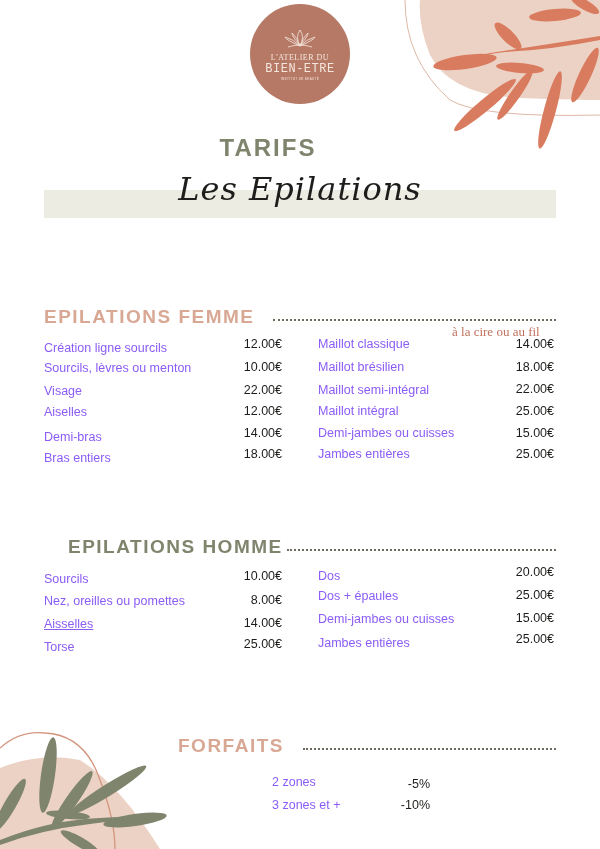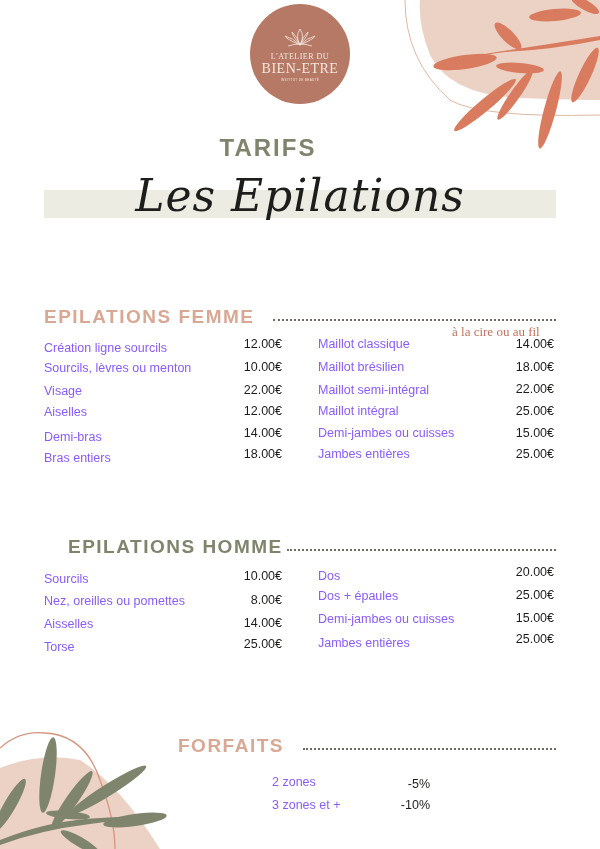--- a/index.html
+++ b/index.html
@@ -1,25 +1,25 @@
 <!DOCTYPE html>
 <html><head>
 <meta charset="utf-8">
 <style>
   html,body{margin:0;padding:0;}
   body{width:600px;height:849px;background:#ffffff;position:relative;overflow:hidden;font-family:"Liberation Sans",sans-serif;color:#1d1d1b;}
   .abs{position:absolute;}
   .deco{position:absolute;}
   .logo{left:250px;top:4px;width:100px;height:100px;border-radius:50%;background:#b67966;display:flex;flex-direction:column;align-items:center;justify-content:center;color:#f4e6dc;}
   .logo .l1{font-family:"Liberation Serif",serif;font-size:8px;letter-spacing:0.5px;margin-top:4px;}
-  .logo .l2{font-family:Liberation Serif, serif;font-size:14px;letter-spacing:0.5px;}
+  .logo .l2{font-family:Liberation Mono, monospace;font-size:12px;letter-spacing:0.5px;}
   .logo .l3{font-size:3px;letter-spacing:0.4px;margin-top:1px;}
   .tarifs{left:0;width:536px;top:134px;text-align:center;font-weight:bold;font-size:24px;letter-spacing:2px;color:#7f856d;}
   .band{left:44px;top:190px;width:512px;height:28px;background:#ecece3;}
-  .script{left:0;width:600px;top:170px;text-align:center;font-family:"DejaVu Serif",serif;font-style:italic;font-size:44px;color:#1d1d1b;letter-spacing:1px;}
+  .script{left:0;width:600px;top:170px;text-align:center;font-family:"DejaVu Serif",serif;font-style:italic;font-size:32px;color:#1d1d1b;letter-spacing:1px;}
   .sec-title{font-weight:bold;font-size:19px;letter-spacing:1.5px;}
   .pink{color:#d9a895;}
   .green{color:#7f856d;margin-left:24px;}
   .dots{border-top:2px dotted #6f6a5e;height:0;}
   .subtitle{font-family:"Liberation Serif",serif;font-size:13px;color:#c1725e;margin-top:32px;}
   .row{position:absolute;font-size:12.5px;color:#8b5cf6;}
   .price{position:absolute;font-size:12.5px;text-align:right;width:60px;}
 </style>
 </head>
 <body>
@@ -111,21 +111,21 @@
 </div>
 
 <div class="abs sec-title green" style="left:44px;top:536px;">EPILATIONS HOMME</div>
 <div class="abs dots" style="left:287px;top:549px;width:269px;"></div>
 
 <div>
   <div class="row" style="left:44px;top:572px;">Sourcils</div>
   <div class="price" style="left:222px;top:569px;">10.00€</div>
   <div class="row" style="left:44px;top:594px;">Nez, oreilles ou pomettes</div>
   <div class="price" style="left:222px;top:593px;">8.00€</div>
-  <div class="row" style="left:44px;top:617px;">Aisselles</div>
+  <div class="row" style="left:44px;top:617px;text-decoration:underline;">Aisselles</div>
   <div class="price" style="left:222px;top:616px;">14.00€</div>
   <div class="row" style="left:44px;top:640px;">Torse</div>
   <div class="price" style="left:222px;top:637px;">25.00€</div>
 </div>
 
 <div>
   <div class="row" style="left:318px;top:569px;">Dos</div>
   <div class="price" style="left:494px;top:565px;">20.00€</div>
   <div class="row" style="left:318px;top:589px;">Dos + épaules</div>
   <div class="price" style="left:494px;top:588px;">25.00€</div>

